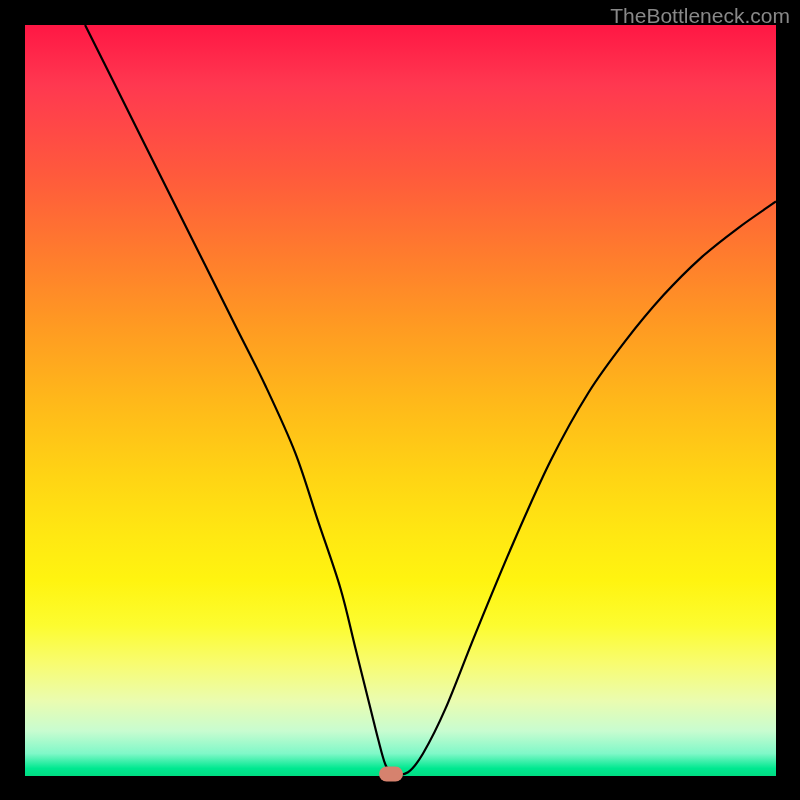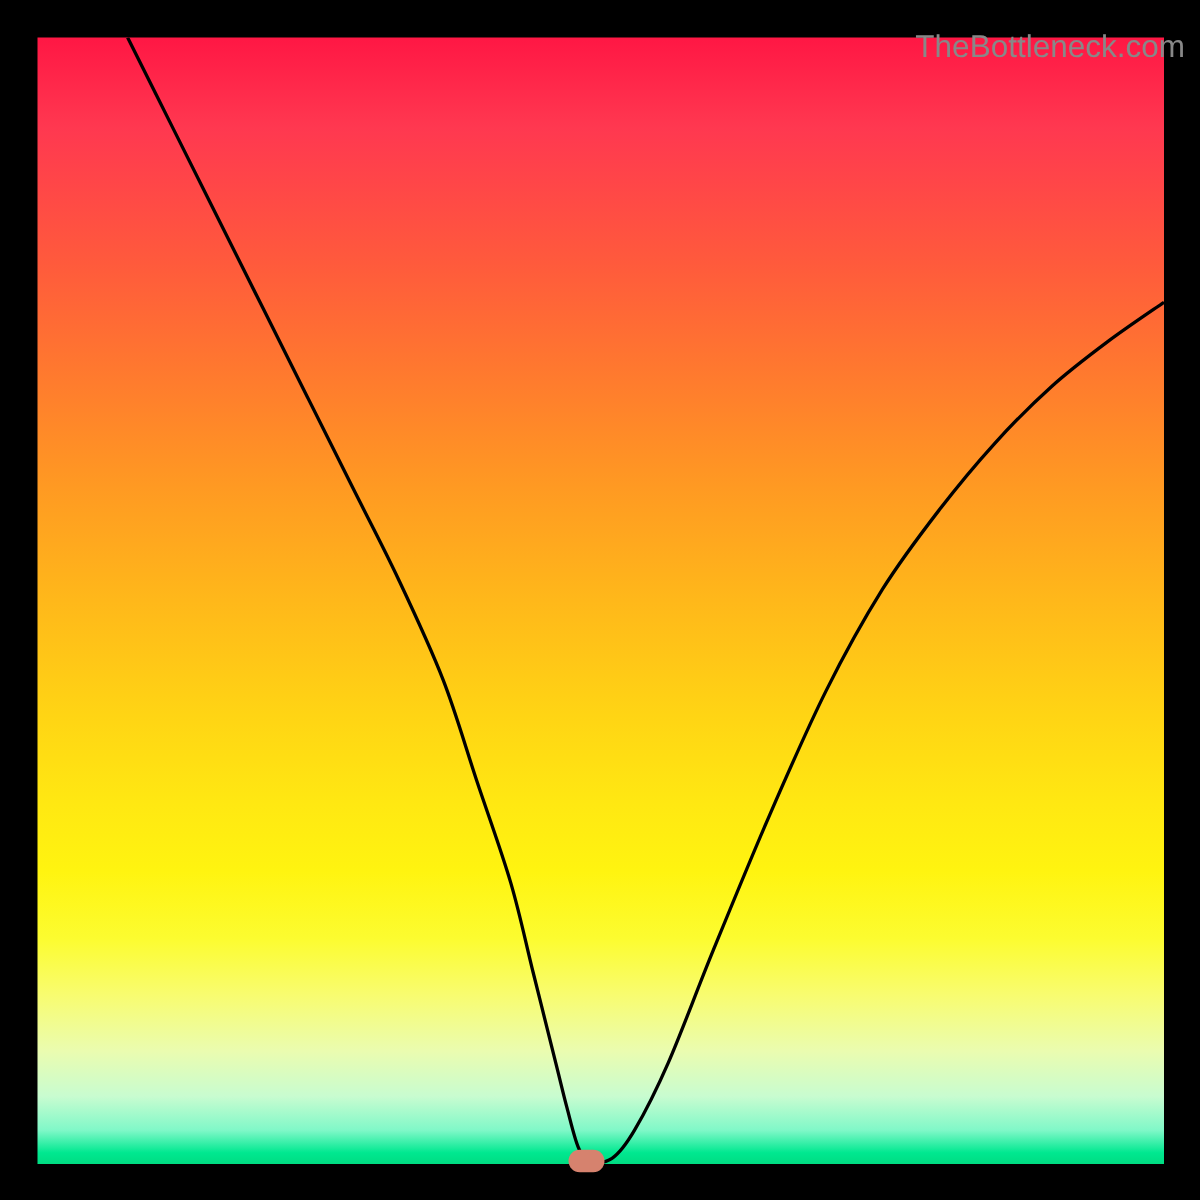--- a/index.html
+++ b/index.html
@@ -42,21 +42,20 @@
     );
   }
   .watermark {
     position: absolute;
     top: 4px;
     right: 10px;
     color: #888;
     font-size: 21px;
     font-weight: 500;
     z-index: 10;
-    margin-top: 16px;
   }
   svg.curve {
     position: absolute;
     left: 0;
     top: 0;
     width: 751px;
     height: 751px;
   }
   .marker {
     position: absolute;

